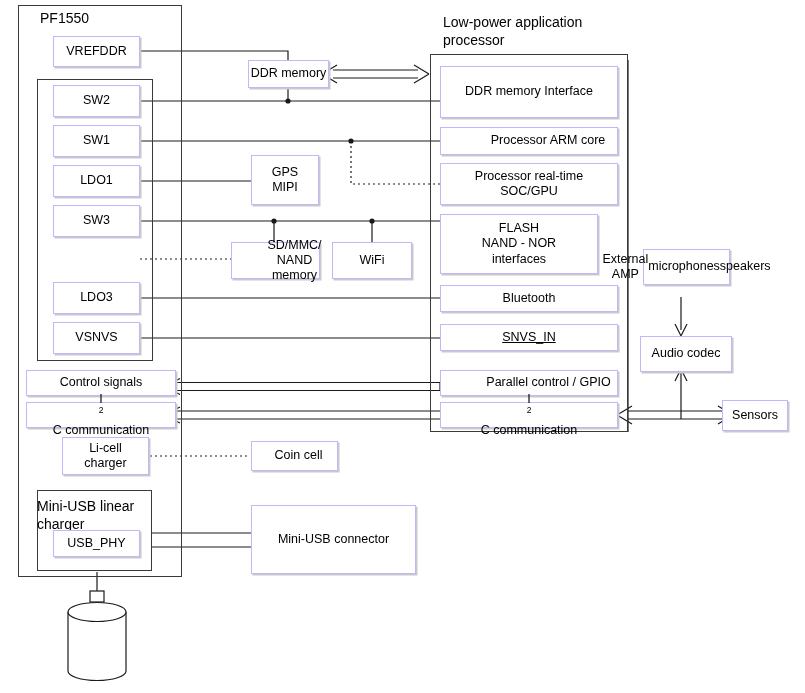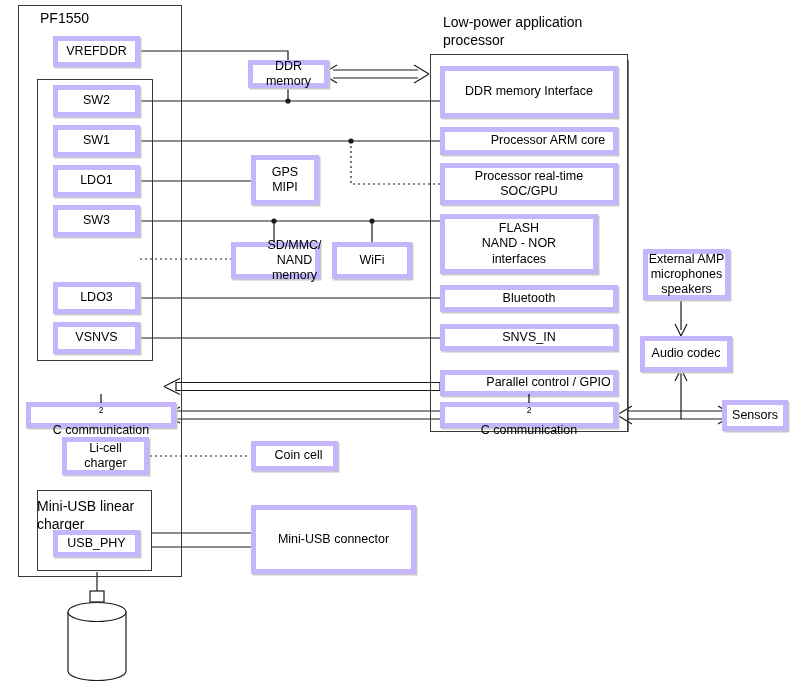--- a/index.html
+++ b/index.html
@@ -1,21 +1,21 @@
 <!DOCTYPE html>
 <html><head>
 <meta charset="utf-8">
 <title>PF1550 System Block Diagram</title>
 <style>
   html,body{margin:0;padding:0;background:#ffffff;}
   body{font-family:"Liberation Sans",sans-serif;}
   #stage{position:relative;width:805px;height:693px;background:#fff;overflow:hidden;}
   #svg-layer{position:absolute;left:0;top:0;width:805px;height:693px;}
 
-  .box{position:absolute;box-sizing:border-box;border:5px solid #c4b5fd;background:#fff;
+  .box{position:absolute;box-sizing:border-box;border:1px solid #c4b5fd;background:#fff;
        display:flex;align-items:center;justify-content:center;text-align:center;
        font-size:12.5px;color:#000;line-height:1.22;
        box-shadow:1.5px 1.5px 0 0 #c9c9c9;}
   .group{position:absolute;box-sizing:border-box;border:1px solid #3a3a3a;background:transparent;}
   .plainlabel{position:absolute;font-size:14px;color:#000;text-align:left;line-height:1.25;}
   .box span{display:block;}
   sup{font-size:8.5px;vertical-align:super;line-height:0;}
 </style>
 </head>
 <body>
@@ -135,20 +135,23 @@
   <div class="box" style="left:53px;top:205px;width:87px;height:32px;">
     <span>SW3</span>
   </div>
   <div class="box" style="left:53px;top:282px;width:87px;height:32px;">
     <span>LDO3</span>
   </div>
   <div class="box" style="left:53px;top:322px;width:87px;height:32px;">
     <span>VSNVS</span>
   </div>
 
+  <div class="box" style="left:26px;top:370px;width:150px;height:26px;">
+    <span>Control signals</span>
+  </div>
 
   <div class="box" style="left:26px;top:402px;width:150px;height:26px;">
     <span><span>I</span><sup>2</sup><span>C communication</span></span>
   </div>
 
   <div class="box" style="left:62px;top:437px;width:87px;height:38px;flex-direction:column;">
     <span>Li-cell</span>
     <span>charger</span>
   </div>
 
@@ -204,31 +207,31 @@
     <span>SOC/GPU</span>
   </div>
   <div class="box" style="left:440px;top:214px;width:158px;height:60px;flex-direction:column;">
     <span>FLASH</span>
     <span>NAND - NOR</span>
     <span>interfaces</span>
   </div>
   <div class="box" style="left:440px;top:285px;width:178px;height:27px;">
     <span>Bluetooth</span>
   </div>
-  <div class="box" style="left:440px;top:324px;width:178px;height:27px;">
+  <div class="box" style="left:440px;top:324px;width:178px;height:27px;text-decoration:underline;">
     <span>SNVS_IN</span>
   </div>
   <div class="box" style="left:440px;top:370px;width:178px;height:26px;padding-left:39px;">
     <span>Parallel control / GPIO</span>
   </div>
   <div class="box" style="left:440px;top:402px;width:178px;height:26px;">
     <span><span>I</span><sup>2</sup><span>C communication</span></span>
   </div>
 
-  <div class="box" style="left:643px;top:249px;width:87px;height:51px;flex-direction:column;">
+  <div class="box" style="left:643px;top:249px;width:87px;height:36px;">
     <span>External AMP</span>
     <span>microphones</span>
     <span>speakers</span>
   </div>
   <div class="box" style="left:640px;top:336px;width:92px;height:36px;">
     <span>Audio codec</span>
   </div>
   <div class="box" style="left:722px;top:400px;width:66px;height:31px;">
     <span>Sensors</span>
   </div>

